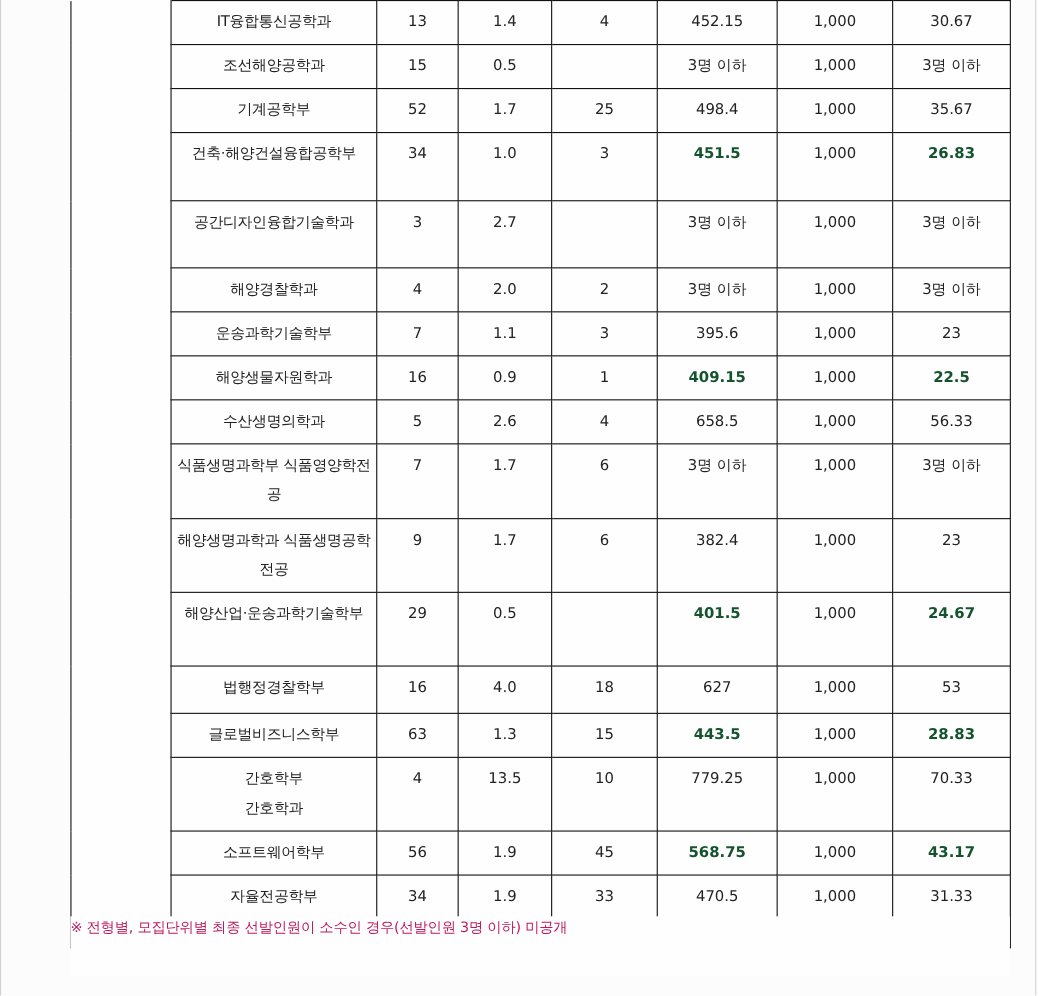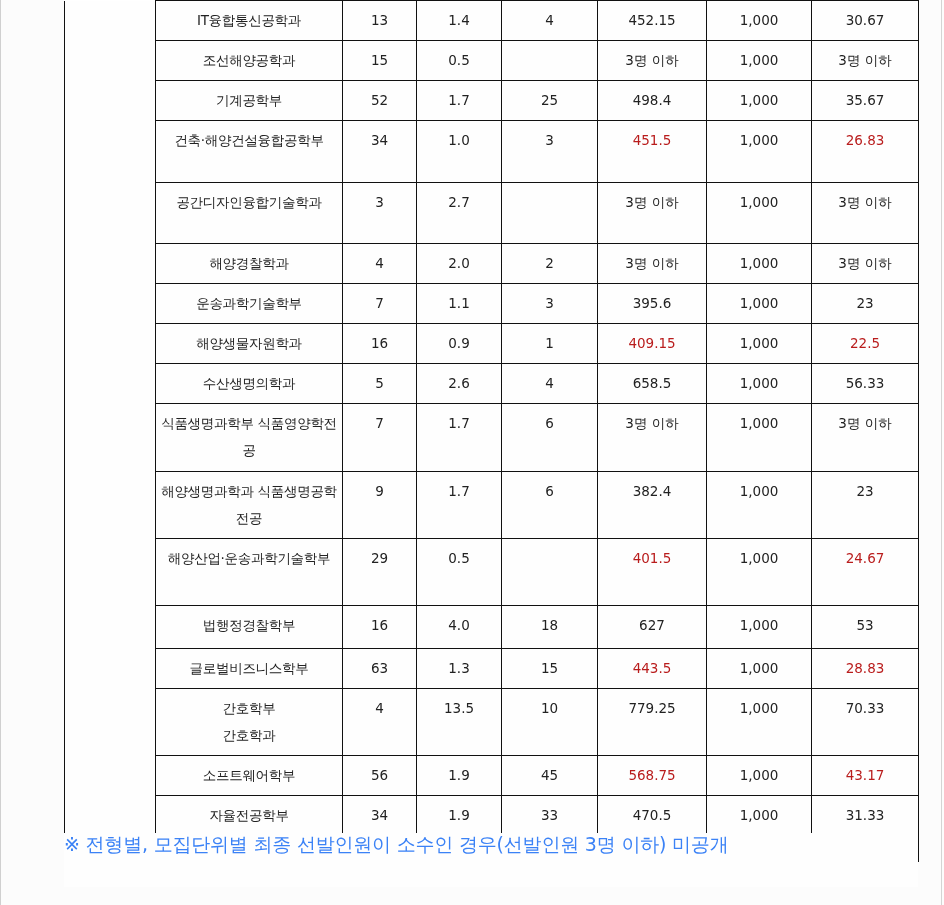--- a/index.html
+++ b/index.html
@@ -48,31 +48,31 @@
   }
   table.results td.group {
     border-top: none;
     border-bottom: 1.5px solid #111;
     background: #fefefe;
   }
   table.results tr:first-child td.data {
     border-top: 1.5px solid #111;
   }
   td.dept { letter-spacing: -0.3px; }
-  .bold { font-weight: normal; color: #b91c1c; }
+  .bold { font-weight: bold; color: #14532d; }
   .footnote {
     position: absolute;
     left: 64px;
     top: 833px;
     width: 854px;
     height: 54px;
     background: #fefefe;
-    font-size: 19px;
+    font-size: 13px;
     line-height: 22px;
-    color: #3b82f6;
+    color: #be185d;
     letter-spacing: -0.2px;
   }
 </style>
 </head>
 <body>
 
 <div class="page-edge-left"></div>
 <div class="page-edge-right"></div>
 
 <div class="content">

